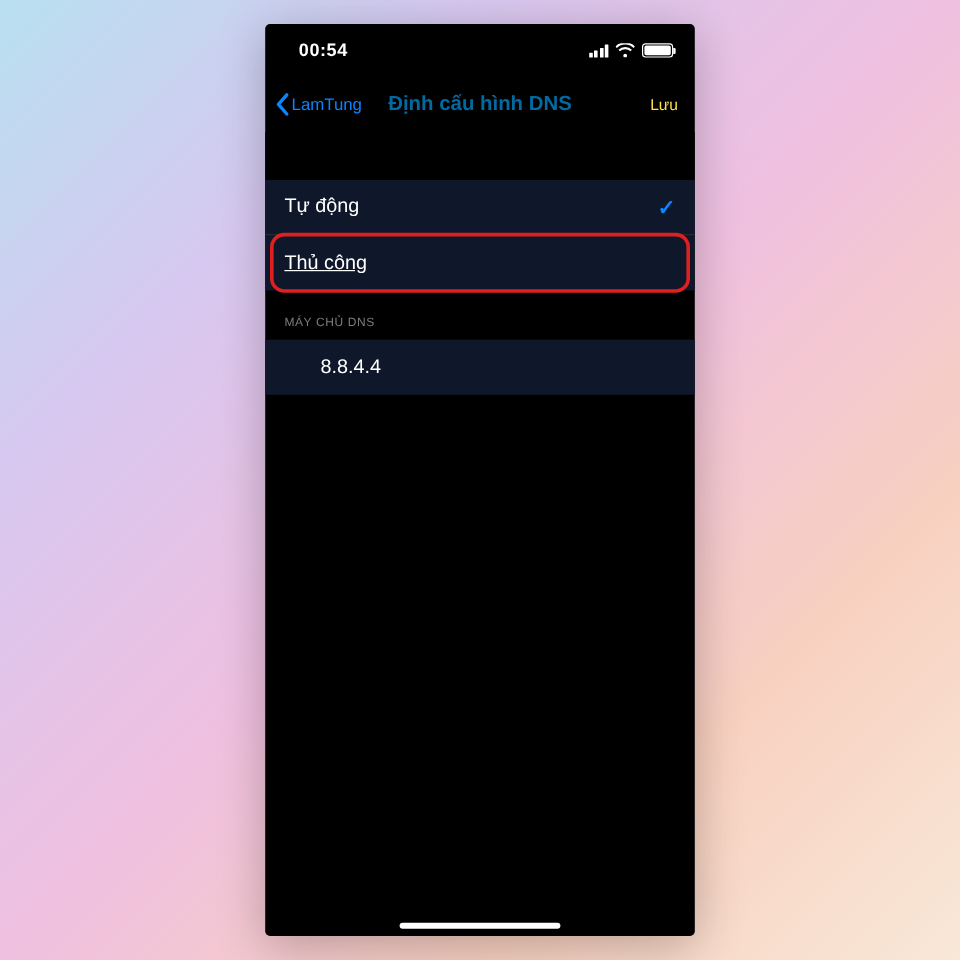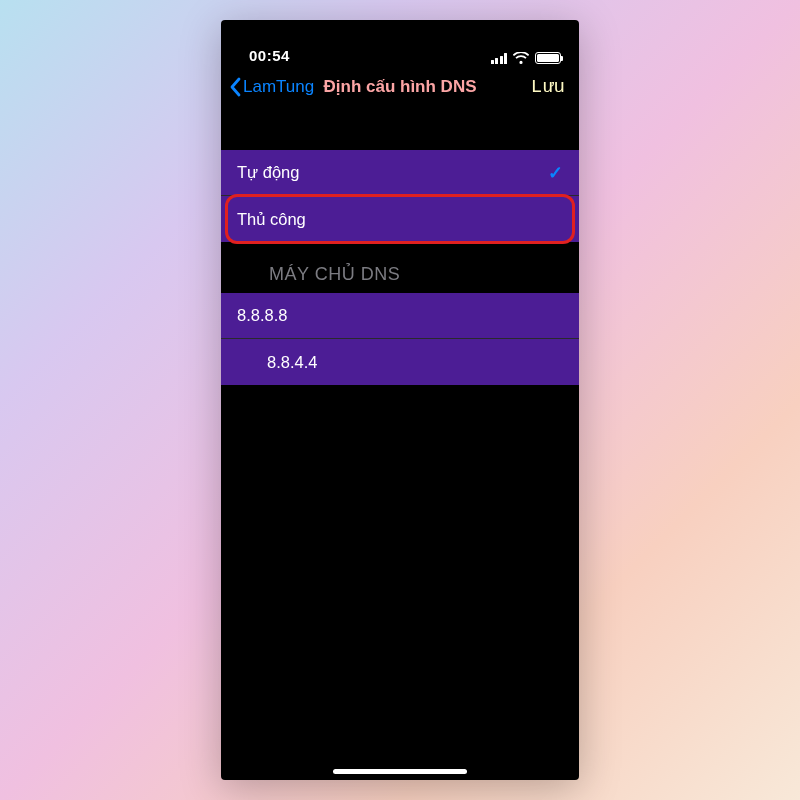--- a/index.html
+++ b/index.html
@@ -19,21 +19,21 @@
       height: 760px;
       background: #000;
       border-radius: 4px;
       box-shadow: 0 8px 40px rgba(0,0,0,0.25);
       overflow: hidden;
       position: relative;
     }
     .status-bar {
       height: 44px;
       display: flex;
-      align-items: flex-end;
+      align-items: center;
       justify-content: space-between;
       padding: 0 18px 0 28px;
       color: #fff;
       font-size: 15px;
       font-weight: 600;
     }
     .status-time { letter-spacing: 0.5px; }
     .status-icons { display: flex; align-items: center; gap: 6px; }
     .signal-bars { display: flex; align-items: flex-end; gap: 1.5px; height: 11px; }
     .signal-bars span { width: 3px; background: #fff; border-radius: 0.5px; }
@@ -48,28 +48,28 @@
     .battery-fill { position:absolute; left:1px; top:1px; bottom:1px; right:1px; background:#fff; border-radius:1.5px; }
 
     .nav-bar {
       height: 46px;
       display: flex;
       align-items: center;
       justify-content: center;
       position: relative;
       padding: 0 12px;
     }
-    .back-btn { position: absolute; left: 8px; display:flex; align-items:center; color:#0a84ff; font-size:17px; }
+    .back-btn { position: absolute; left: 8px; display:flex; align-items:center; color:#0a84ff; font-size:14px; }
     .back-btn svg { margin-right: 2px; }
-    .nav-title { color:#fca5a5; font-size:17px; font-weight:600; }
-    .save-btn { position:absolute; right:14px; color:#fef9c3; font-size:19px;font-family:Liberation Mono, monospace; }
+    .nav-title { color:#0369a1; font-size:17px; font-weight:600; }
+    .save-btn { position:absolute; right:14px; color:#fde047; font-size:13px; }
 
     .spacer-dark { height: 40px; background:#000; }
 
-    .cell-group { background:#4c1d95; }
+    .cell-group { background:#0f172a; }
     .cell {
       height: 46px;
       display:flex;
       align-items:center;
       justify-content:space-between;
       padding: 0 16px;
       color:#fff;
       font-size:16.5px;
       border-bottom: 0.5px solid #2a2a2c;
       position: relative;
@@ -81,24 +81,23 @@
       position: absolute;
       left: 4px; right: 4px;
       top: -2px; bottom: -2px;
       border: 3px solid #e02020;
       border-radius: 12px;
       pointer-events: none;
     }
 
     .section-header {
       color:#7c7c82;
-      font-size:18px;
+      font-size:10px;
       letter-spacing: 0.5px;
       padding: 22px 16px 8px;
-      margin-left: 32px;
     }
 
     .home-indicator {
       position:absolute;
       bottom: 6px;
       left: 50%;
       transform: translateX(-50%);
       width: 134px;
       height: 5px;
       background:#fff;
@@ -141,32 +140,29 @@
     <div class="save-btn">Lưu</div>
   </div>
 
   <div class="spacer-dark"></div>
 
   <div class="cell-group">
     <div class="cell">
       <span>Tự động</span>
       <span class="checkmark">✓</span>
     </div>
-    <div class="cell" style="border-bottom:none;">
+    <div class="cell" style="border-bottom:none;text-decoration:underline;">
       <span>Thủ công</span>
       <div class="highlight-box"></div>
     </div>
   </div>
 
   <div class="section-header">MÁY CHỦ DNS</div>
 
   <div class="cell-group">
-    <div class="cell">
-      <span>8.8.8.8</span>
-    </div>
     <div class="cell" style="border-bottom:none;margin-left:30px;">
       <span>8.8.4.4</span>
     </div>
   </div>
 
 
   <div class="home-indicator"></div>
 </div>
 
 </body></html>

